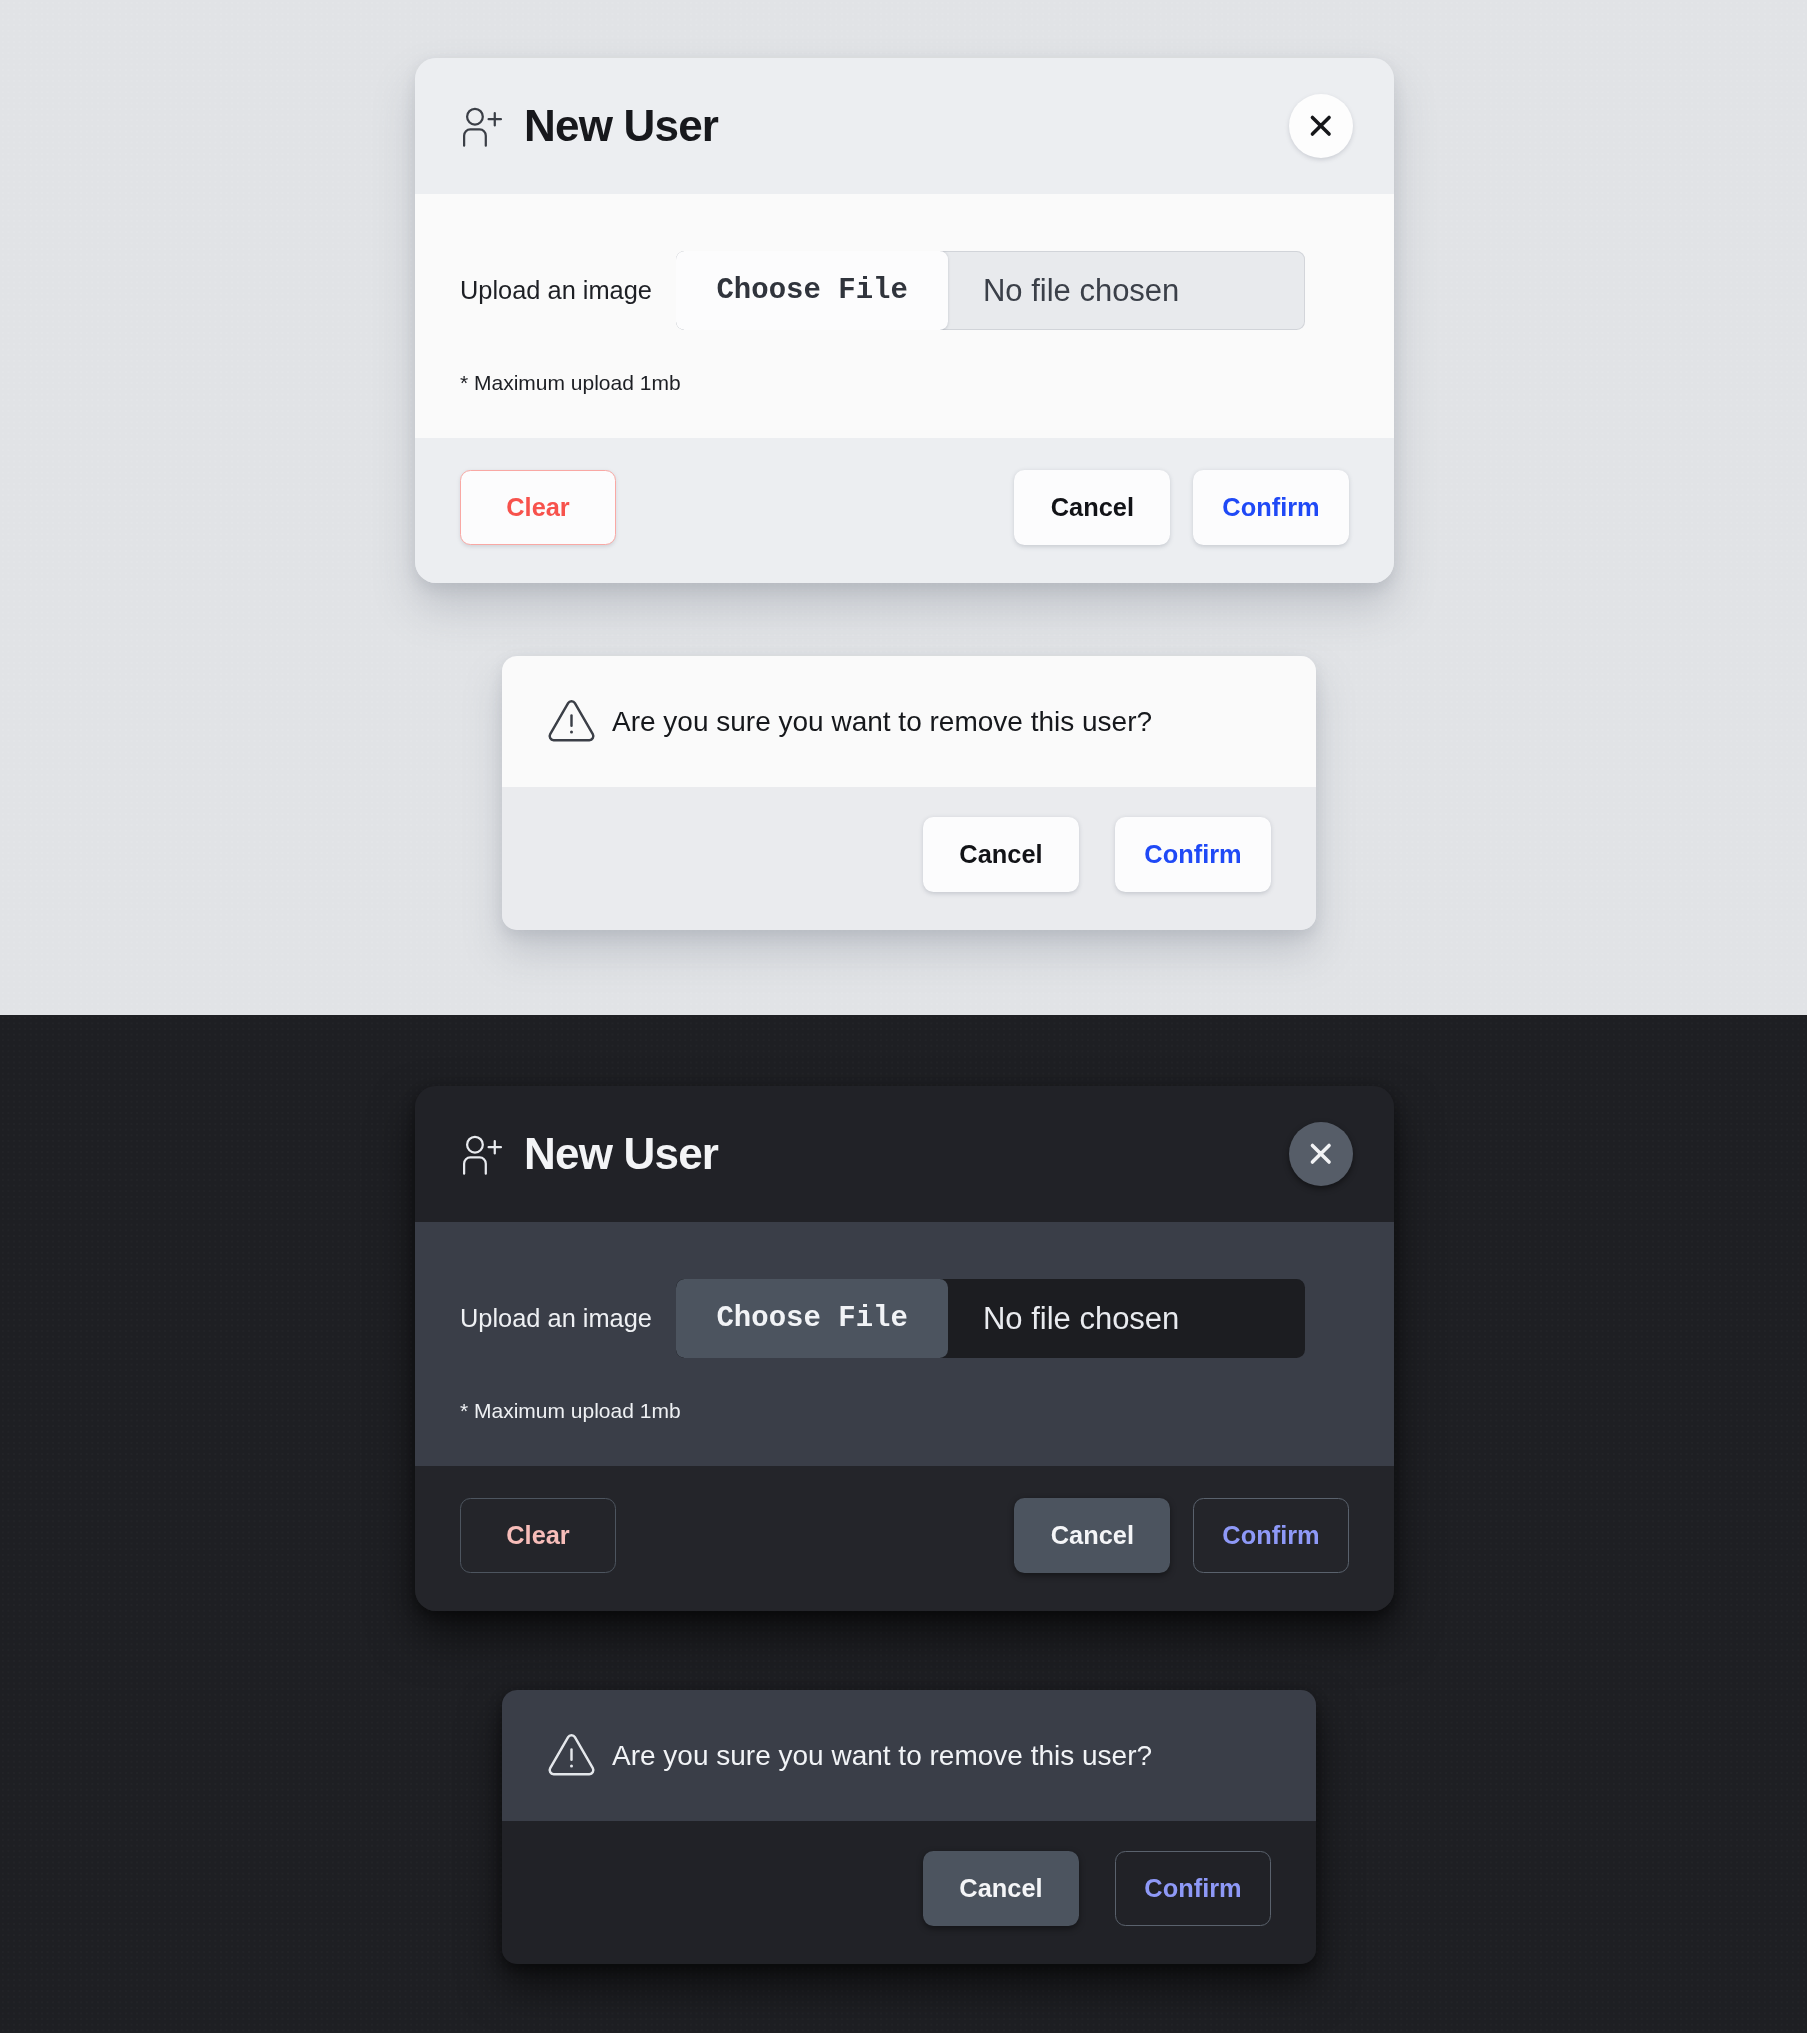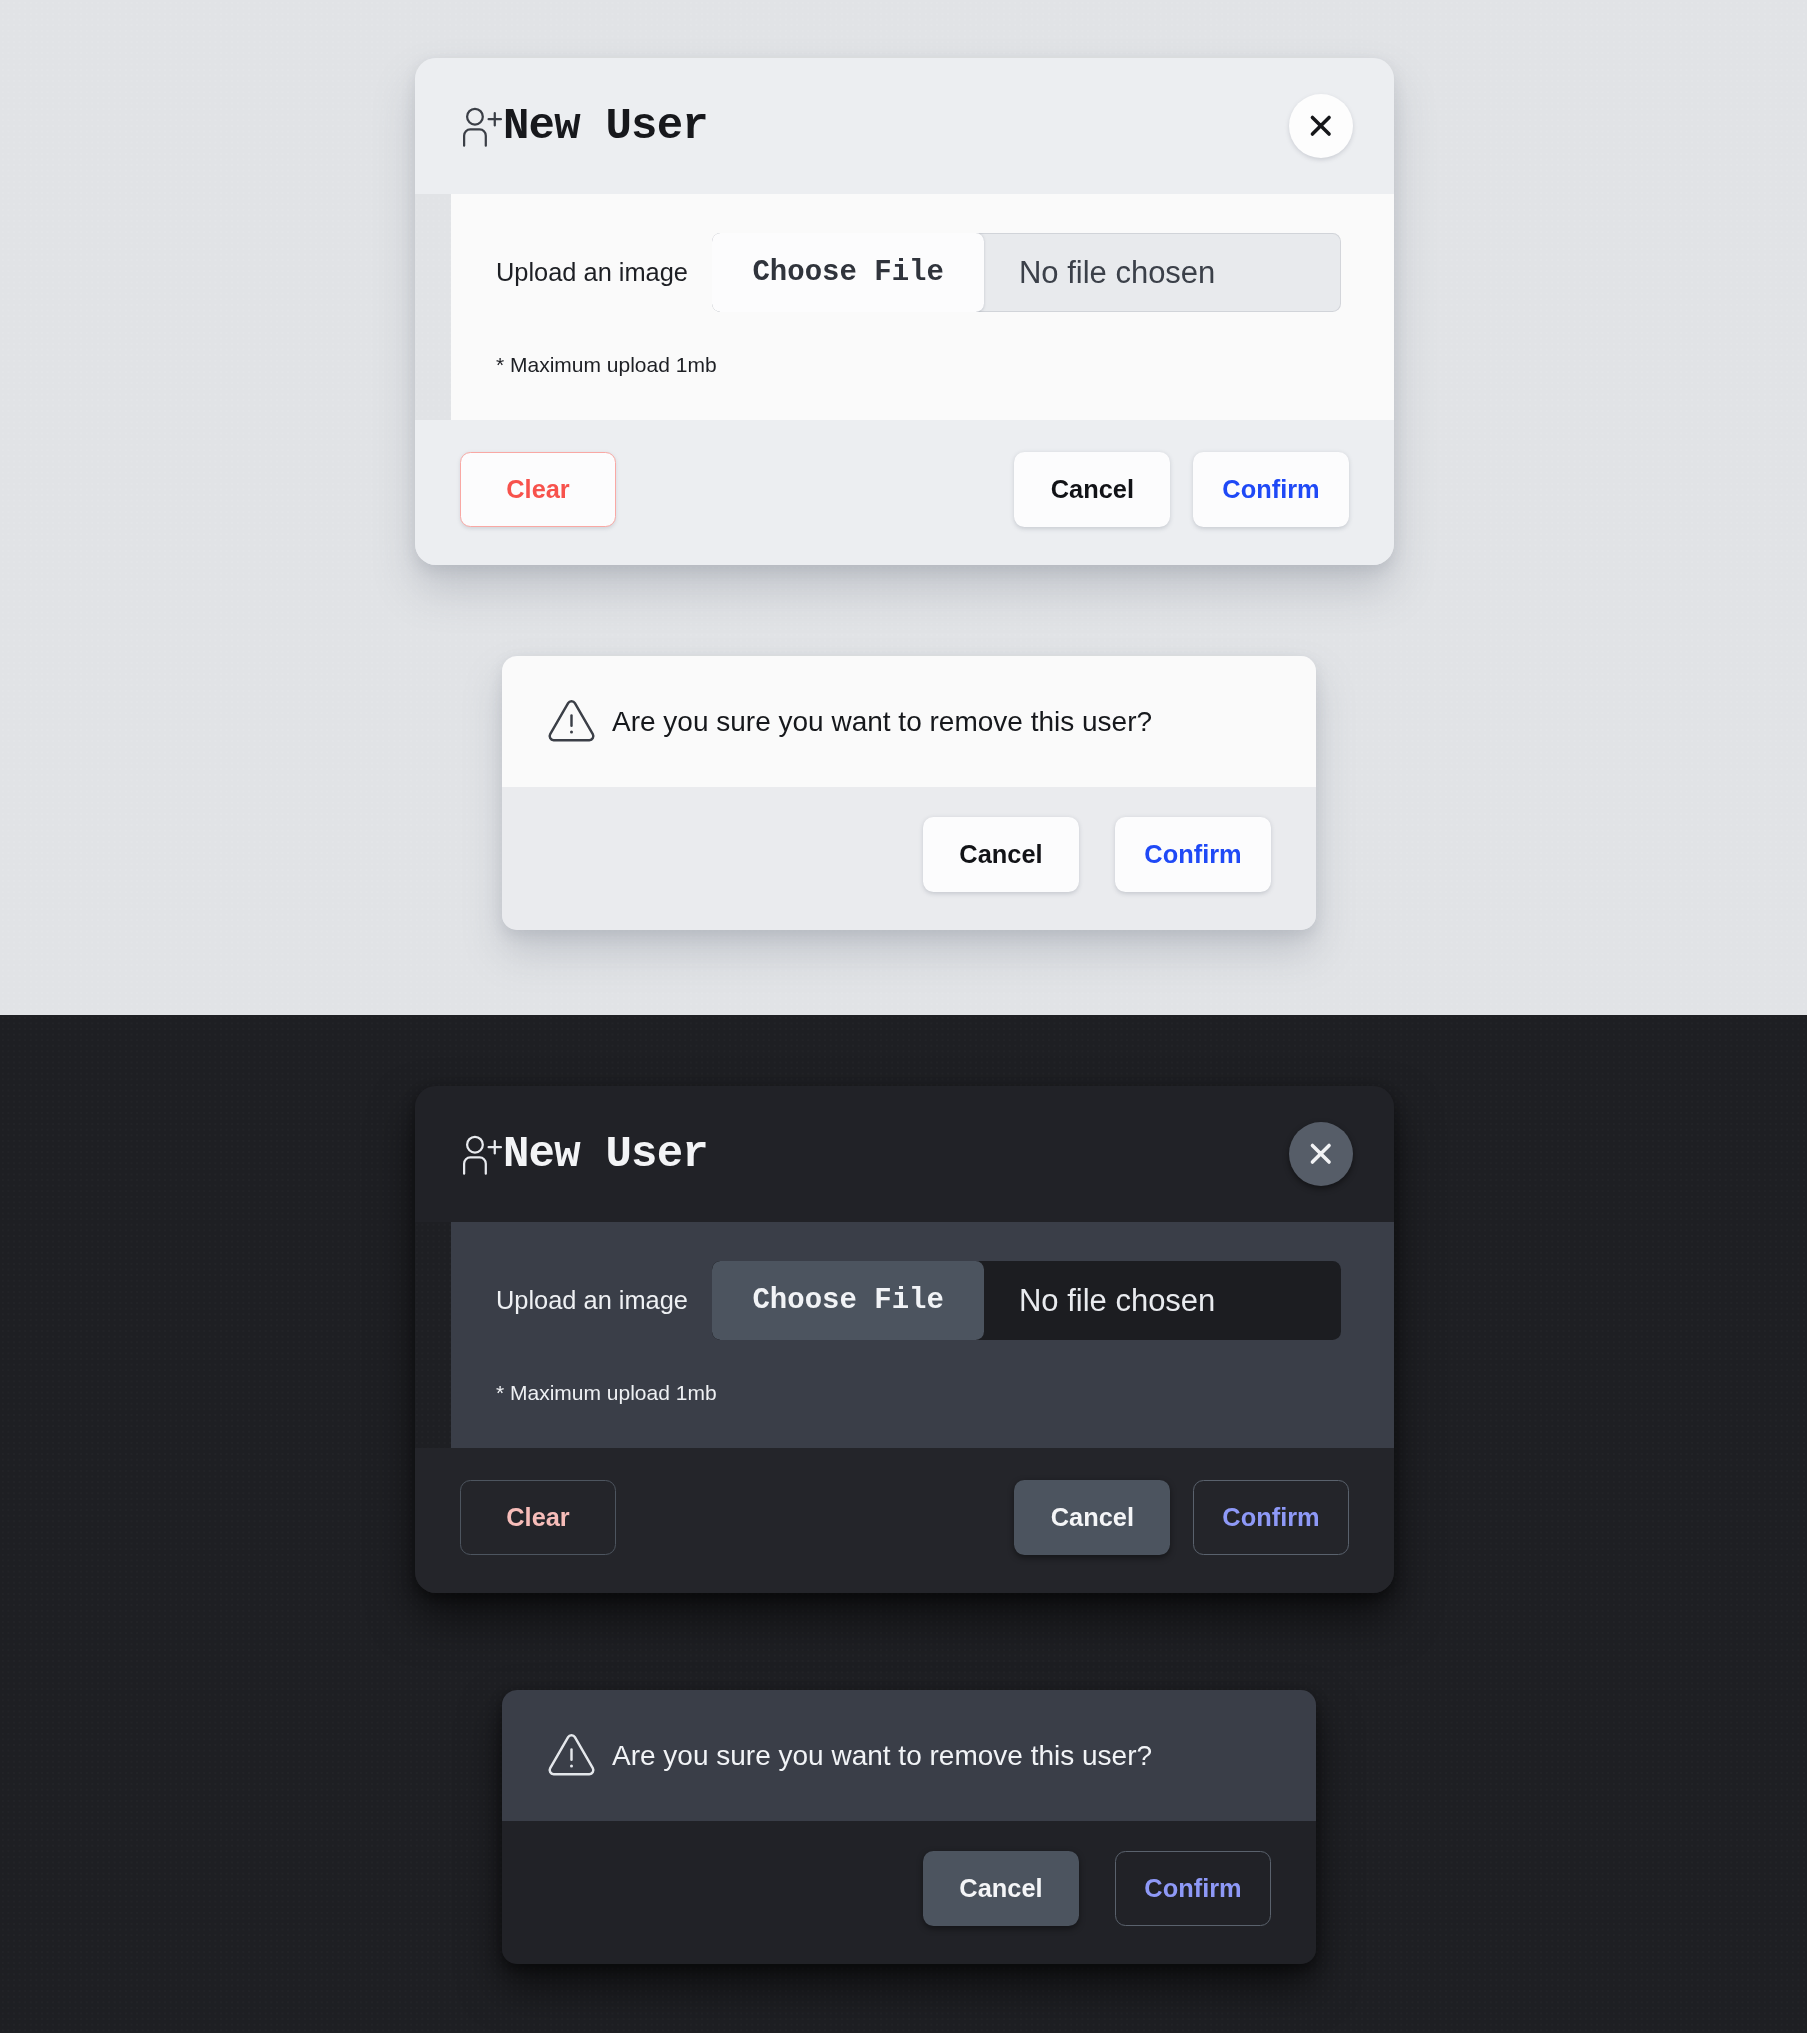--- a/index.html
+++ b/index.html
@@ -69,21 +69,21 @@
     align-items: center;
     padding: 0 40px 0 45px;
     position: relative;
   }
   .modal-light .modal-header { background: #eceef1; }
   .modal-dark  .modal-header { background: #212227; }
 
   .header-left {
     display: flex;
     align-items: flex-end;
-    font-family: Liberation Mono, monospace;
+    gap: 21px;
   }
 
   .icon-user-plus { width: 43px; height: 43px; display: block; flex: none; }
   .modal-light .icon-user-plus { color: #3b3f47; }
   .modal-dark  .icon-user-plus { color: #e8eaee; }
 
   .modal-title {
     font-size: 44px;
     font-weight: 800;
     letter-spacing: -0.8px;
@@ -113,22 +113,21 @@
   }
   .modal-dark .close-btn {
     background: #565d68;
     box-shadow: 0 2.8px 6.6px rgba(0,0,0,0.45);
   }
   .icon-close { width: 23.5px; height: 23.5px; display: block; }
   .modal-light .icon-close { color: #16171a; }
   .modal-dark  .icon-close { color: #f2f3f5; }
 
   .modal-body {
-    padding: 39px 45px 43px;
-    margin-left: 36px;
+    padding: 57px 45px 43px;
   }
   .modal-light .modal-body { background: #fafafa; }
   .modal-dark  .modal-body { background: #3a3e48; }
 
   .upload-row {
     display: flex;
     align-items: center;
     gap: 24.5px;
   }
   .upload-label {

